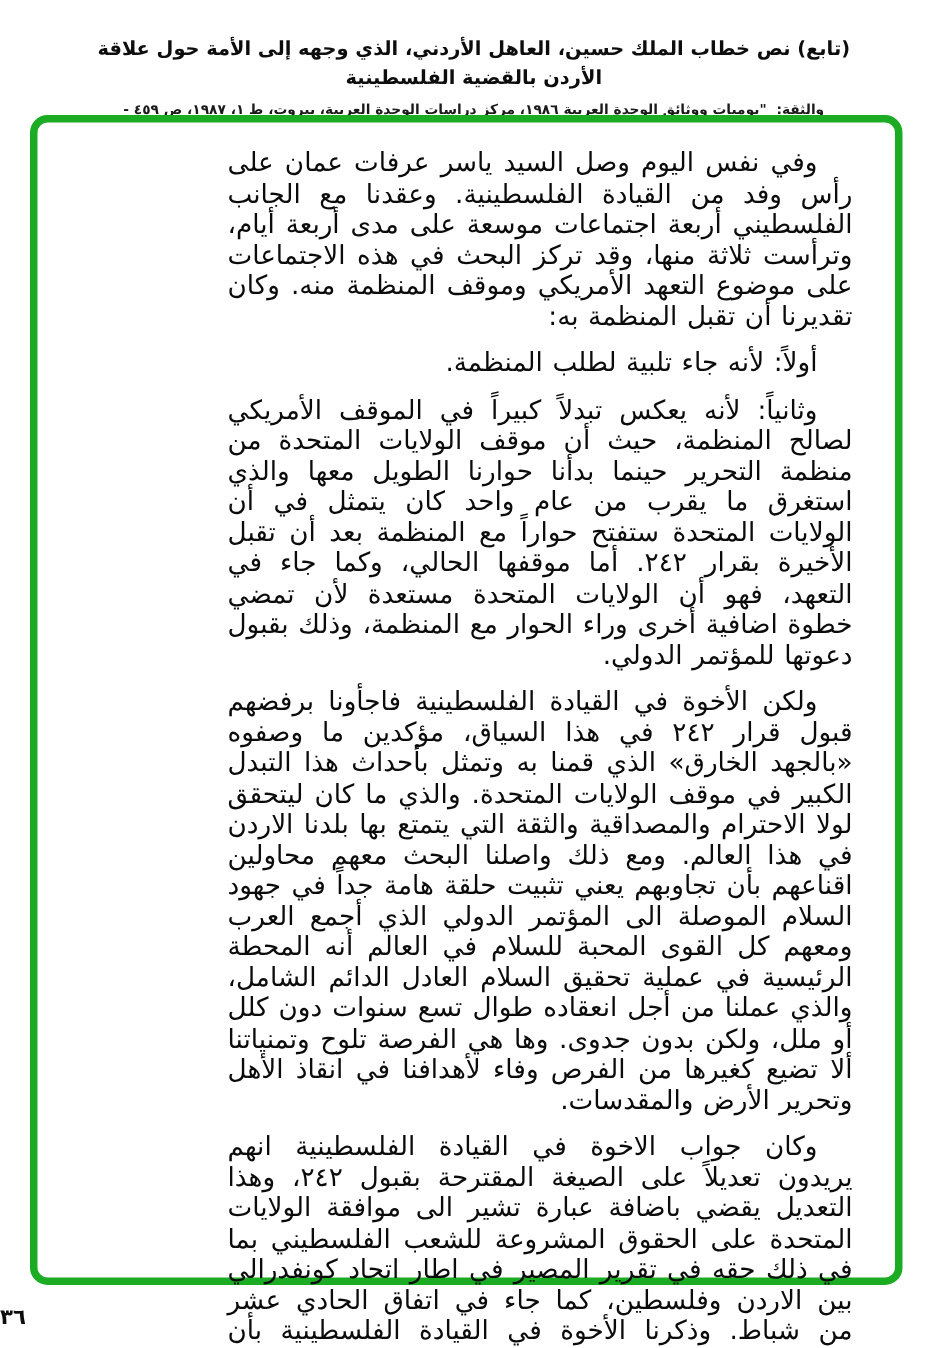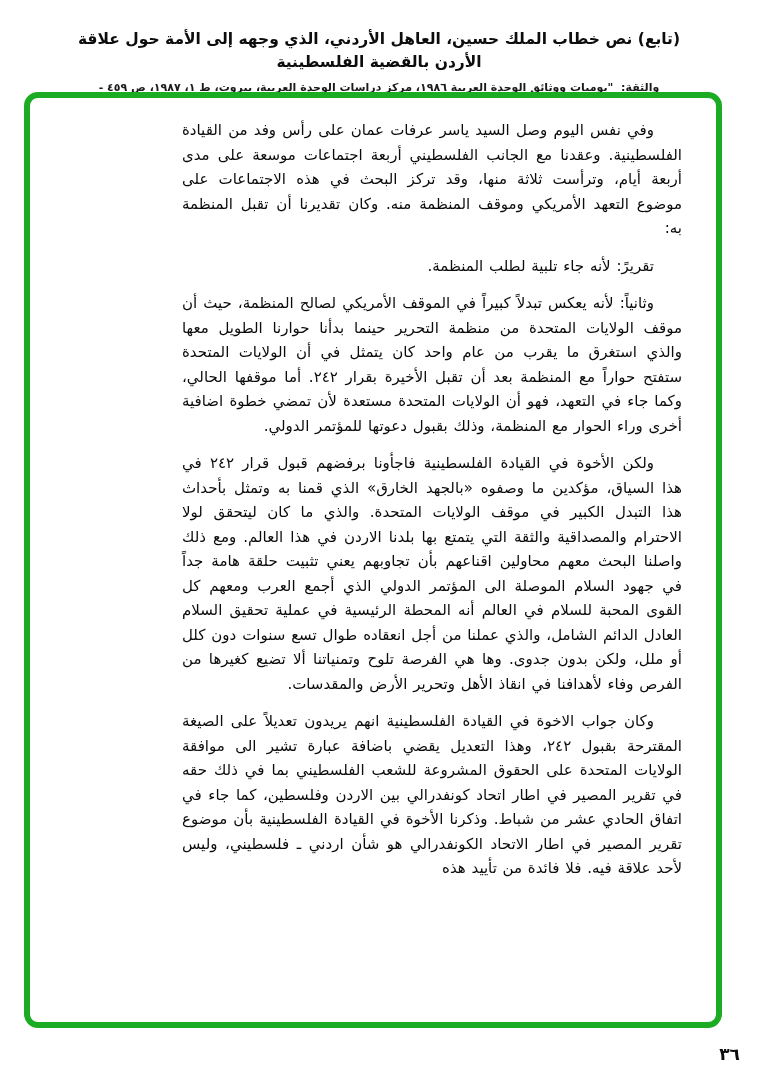--- a/index.html
+++ b/index.html
@@ -55,34 +55,34 @@
   
   .text-column {
     position: absolute;
     top: 118px;
     right: 76px;
     width: 500px;
     color: #0b0b0b;
   }
   .text-column p {
     margin: 0 0 13px 0;
-    font-size: 15px;
+    font-size: 21px;
     line-height: 24.5px;
     text-align: justify;
     text-indent: 28px;
     word-spacing: 1px;
   }
   .text-column p:last-child { margin-bottom: 0; }
   
   .page-number {
     position: absolute;
     bottom: 14px;
     left: 0;
     width: 740px;
-    text-align: right;
+    text-align: left;
     font-size: 17px;
     font-weight: bold;
     color: #0d0d0d;
   }
 </style>
 </head>
 <body>
 
 <div class="page">
 
@@ -91,21 +91,21 @@
     <div class="doc-source">
       <span class="src-label">والثقة:</span>
       <span class="src-text">"يوميات ووثائق الوحدة العربية ١٩٨٦، مركز دراسات الوحدة العربية، بيروت، ط ١، ١٩٨٧، ص ٤٥٩ - ٤٧٩"</span>
     </div>
   </header>
 
   <div class="green-frame"></div>
 
   <main class="text-column">
     <p>وفي نفس اليوم وصل السيد ياسر عرفات عمان على رأس وفد من القيادة الفلسطينية. وعقدنا مع الجانب الفلسطيني أربعة اجتماعات موسعة على مدى أربعة أيام، وترأست ثلاثة منها، وقد تركز البحث في هذه الاجتماعات على موضوع التعهد الأمريكي وموقف المنظمة منه. وكان تقديرنا أن تقبل المنظمة به:</p>
-    <p>تقريرً: لأنه جاء تلبية لطلب المنظمة.</p>
+    <p>أولاً: لأنه جاء تلبية لطلب المنظمة.</p>
     <p>وثانياً: لأنه يعكس تبدلاً كبيراً في الموقف الأمريكي لصالح المنظمة، حيث أن موقف الولايات المتحدة من منظمة التحرير حينما بدأنا حوارنا الطويل معها والذي استغرق ما يقرب من عام واحد كان يتمثل في أن الولايات المتحدة ستفتح حواراً مع المنظمة بعد أن تقبل الأخيرة بقرار ٢٤٢. أما موقفها الحالي، وكما جاء في التعهد، فهو أن الولايات المتحدة مستعدة لأن تمضي خطوة اضافية أخرى وراء الحوار مع المنظمة، وذلك بقبول دعوتها للمؤتمر الدولي.</p>
     <p>ولكن الأخوة في القيادة الفلسطينية فاجأونا برفضهم قبول قرار ٢٤٢ في هذا السياق، مؤكدين ما وصفوه «بالجهد الخارق» الذي قمنا به وتمثل بأحداث هذا التبدل الكبير في موقف الولايات المتحدة. والذي ما كان ليتحقق لولا الاحترام والمصداقية والثقة التي يتمتع بها بلدنا الاردن في هذا العالم. ومع ذلك واصلنا البحث معهم محاولين اقناعهم بأن تجاوبهم يعني تثبيت حلقة هامة جداً في جهود السلام الموصلة الى المؤتمر الدولي الذي أجمع العرب ومعهم كل القوى المحبة للسلام في العالم أنه المحطة الرئيسية في عملية تحقيق السلام العادل الدائم الشامل، والذي عملنا من أجل انعقاده طوال تسع سنوات دون كلل أو ملل، ولكن بدون جدوى. وها هي الفرصة تلوح وتمنياتنا ألا تضيع كغيرها من الفرص وفاء لأهدافنا في انقاذ الأهل وتحرير الأرض والمقدسات.</p>
     <p>وكان جواب الاخوة في القيادة الفلسطينية انهم يريدون تعديلاً على الصيغة المقترحة بقبول ٢٤٢، وهذا التعديل يقضي باضافة عبارة تشير الى موافقة الولايات المتحدة على الحقوق المشروعة للشعب الفلسطيني بما في ذلك حقه في تقرير المصير في اطار اتحاد كونفدرالي بين الاردن وفلسطين، كما جاء في اتفاق الحادي عشر من شباط. وذكرنا الأخوة في القيادة الفلسطينية بأن موضوع تقرير المصير في اطار الاتحاد الكونفدرالي هو شأن اردني ـ فلسطيني، وليس لأحد علاقة فيه. فلا فائدة من تأييد هذه</p>
   </main>
 
   <div class="page-number">٣٦</div>
 
 </div>
 
 </body></html>

